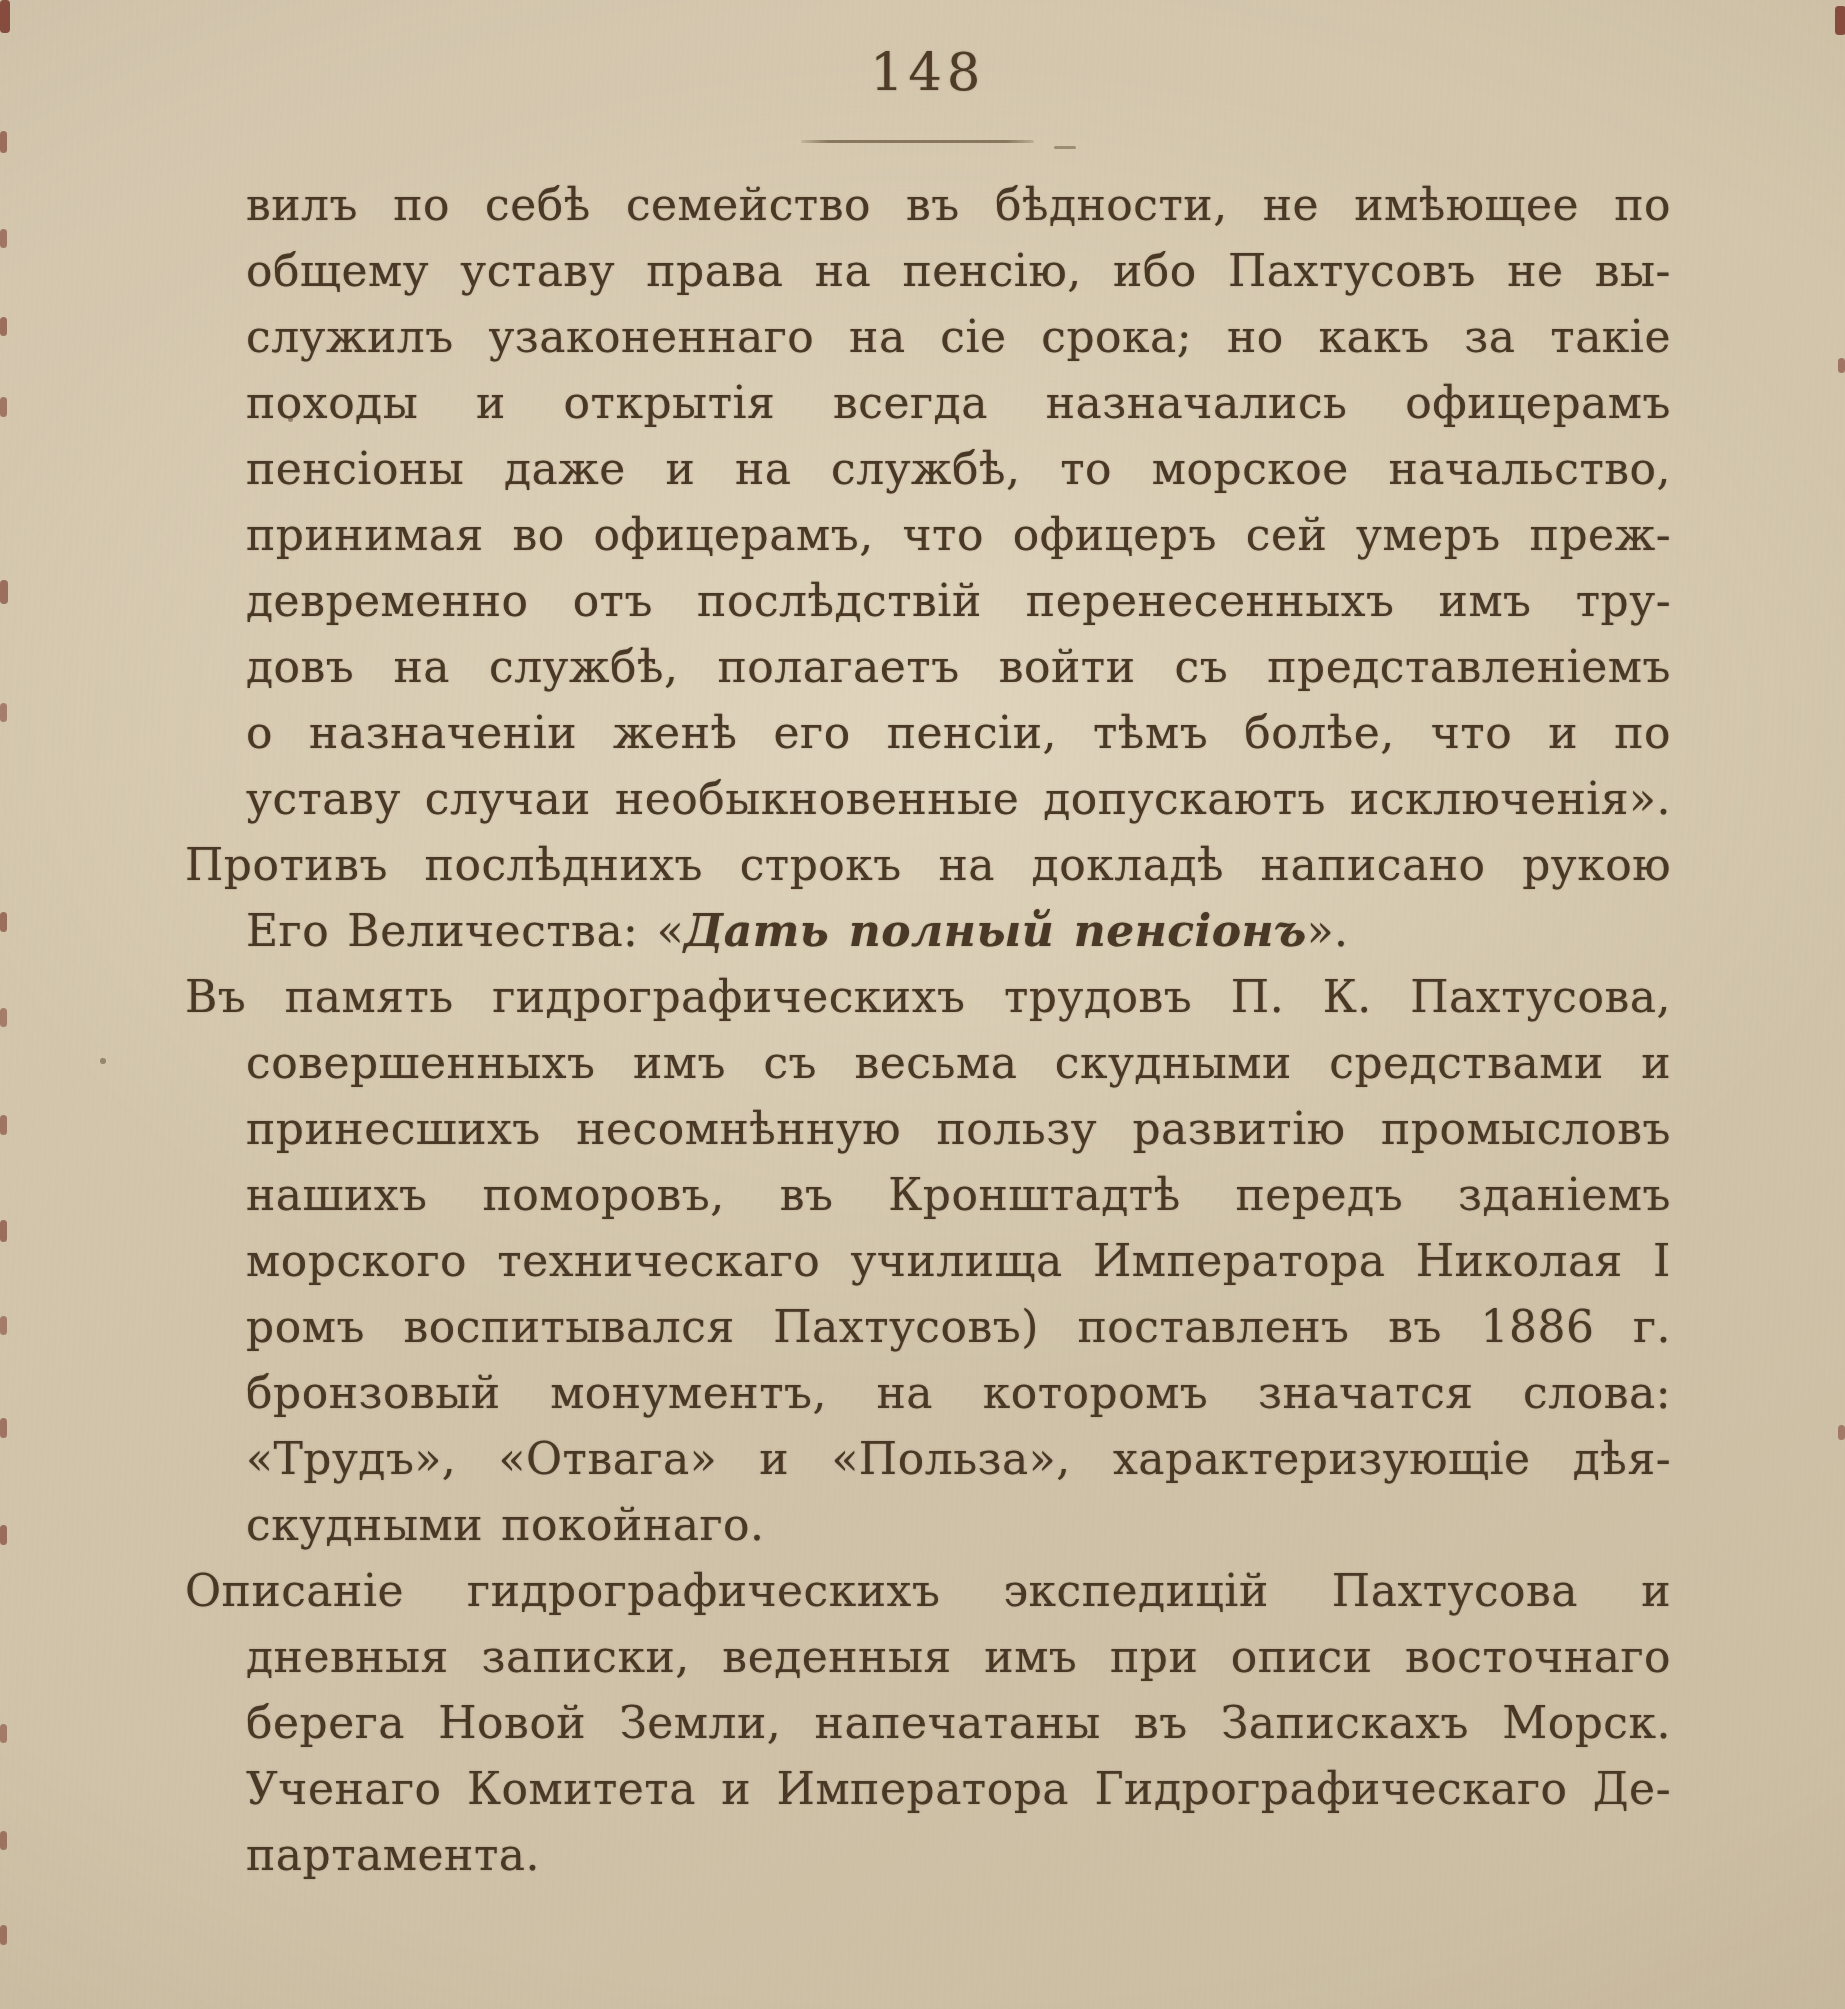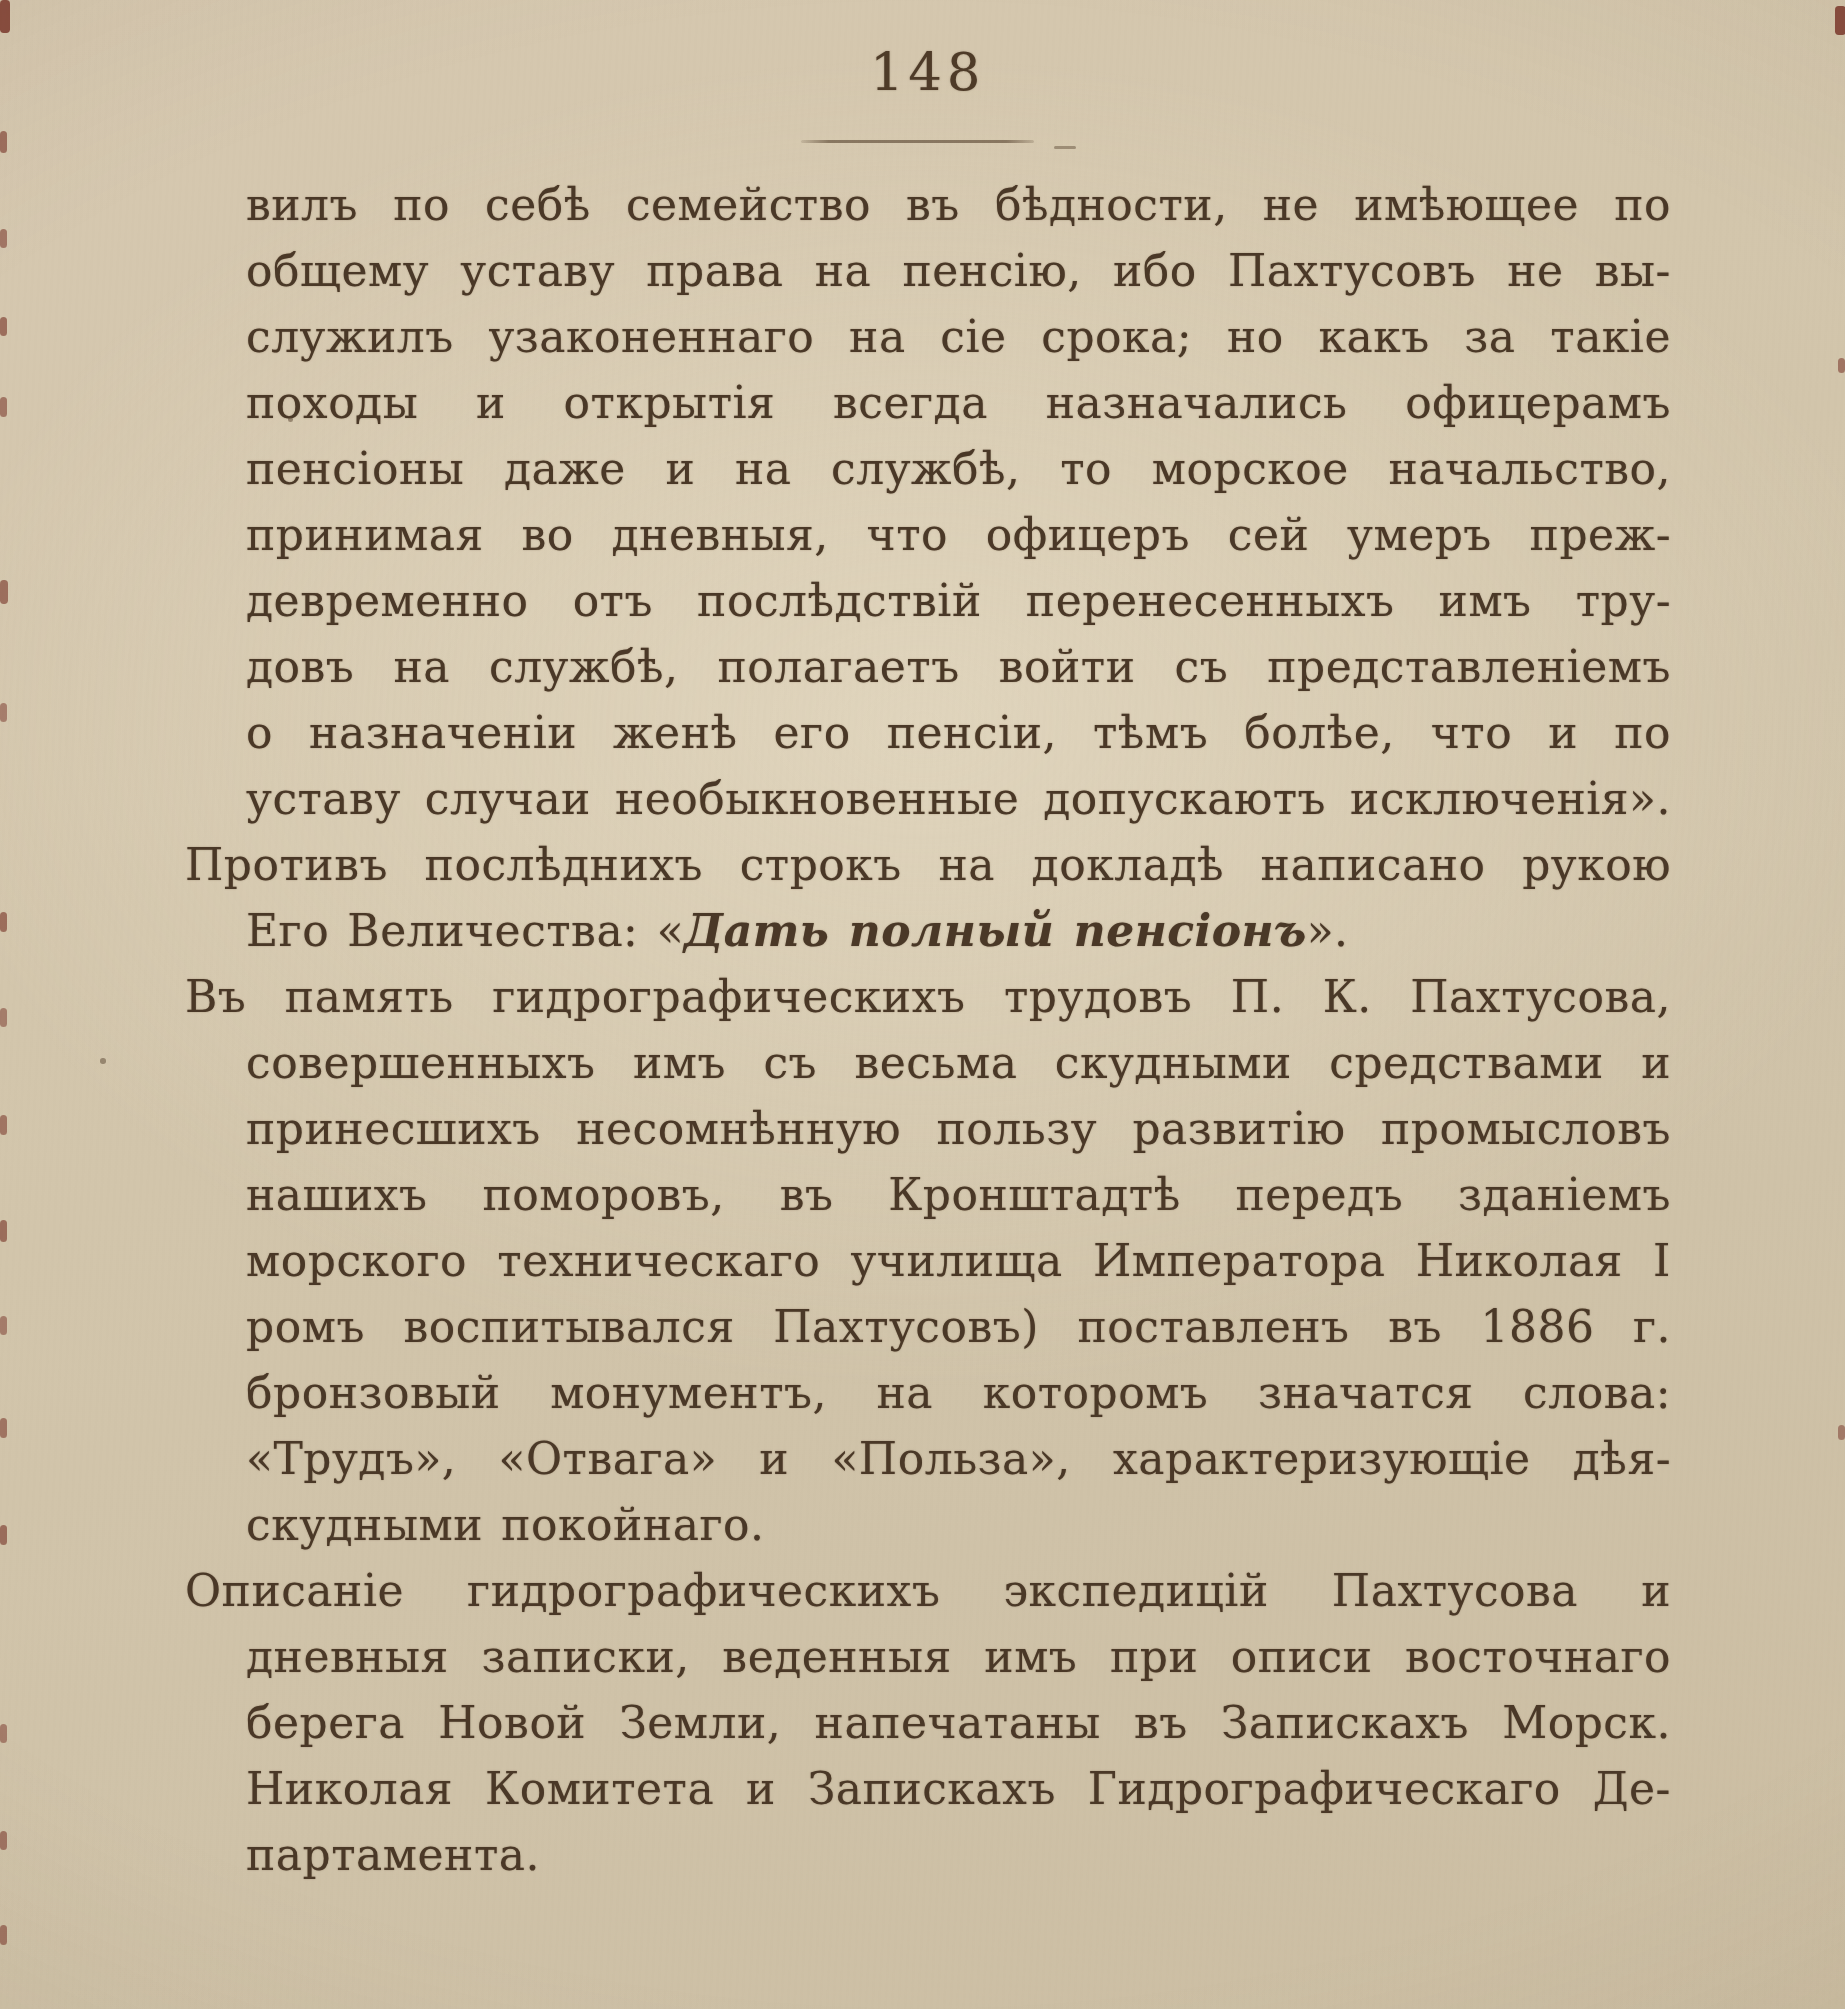--- a/index.html
+++ b/index.html
@@ -55,40 +55,40 @@
 <div class="page-number">148</div>
 <div class="rule"></div>
 <div class="rule-dash"></div>
 
 <div class="text-block">
     <div class="line ind just">вилъ по себѣ семейство въ бѣдности, не имѣющее по</div>
     <div class="line ind just">общему уставу права на пенсію, ибо Пахтусовъ не вы-</div>
     <div class="line ind just">служилъ узаконеннаго на сіе срока; но какъ за такіе</div>
     <div class="line ind just">походы и открытія всегда назначались офицерамъ</div>
     <div class="line ind just">пенсіоны даже и на службѣ, то морское начальство,</div>
-    <div class="line ind just">принимая во дневныя, что офицеръ сей умеръ преж-</div>
+    <div class="line ind just">принимая во офицерамъ, что офицеръ сей умеръ преж-</div>
     <div class="line ind just">девременно отъ послѣдствій перенесенныхъ имъ тру-</div>
     <div class="line ind just">довъ на службѣ, полагаетъ войти съ представленіемъ</div>
     <div class="line ind just">о назначеніи женѣ его пенсіи, тѣмъ болѣе, что и по</div>
     <div class="line ind just">уставу случаи необыкновенные допускаютъ исключенія».</div>
     <div class="line just">Противъ послѣднихъ строкъ на докладѣ написано рукою</div>
     <div class="line ind"><span>Его Величества: «</span><span class="it">Дать полный пенсіонъ</span><span>».</span></div>
     <div class="line just">Въ память гидрографическихъ трудовъ П. К. Пахтусова,</div>
     <div class="line ind just">совершенныхъ имъ съ весьма скудными средствами и</div>
     <div class="line ind just">принесшихъ несомнѣнную пользу развитію промысловъ</div>
     <div class="line ind just">нашихъ поморовъ, въ Кронштадтѣ передъ зданіемъ</div>
     <div class="line ind just">морского техническаго училища Императора Николая I</div>
     <div class="line ind just">ромъ воспитывался Пахтусовъ) поставленъ въ 1886 г.</div>
     <div class="line ind just">бронзовый монументъ, на которомъ значатся слова:</div>
     <div class="line ind just">«Трудъ», «Отвага» и «Польза», характеризующіе дѣя-</div>
     <div class="line ind">скудными покойнаго.</div>
     <div class="line just">Описаніе гидрографическихъ экспедицій Пахтусова и</div>
     <div class="line ind just">дневныя записки, веденныя имъ при описи восточнаго</div>
     <div class="line ind just">берега Новой Земли, напечатаны въ Запискахъ Морск.</div>
-    <div class="line ind just">Николая Комитета и Запискахъ Гидрографическаго Де-</div>
+    <div class="line ind just">Ученаго Комитета и Императора Гидрографическаго Де-</div>
     <div class="line ind">партамента.</div>
   </div>
 
 <div class="mark" style="left: 0px; top: 0px; width: 10px; height: 33px; background: rgb(109, 36, 26); opacity: 0.75;"></div>
 <div class="mark" style="left: 0px; top: 131px; width: 7.4px; height: 22px; background: rgb(109, 36, 26); opacity: 0.55;"></div>
 <div class="mark" style="left: 0px; top: 229px; width: 6.5px; height: 18.5px; background: rgb(109, 36, 26); opacity: 0.5;"></div>
 <div class="mark" style="left: 0px; top: 317px; width: 7.4px; height: 18.5px; background: rgb(109, 36, 26); opacity: 0.55;"></div>
 <div class="mark" style="left: 0px; top: 397px; width: 7.4px; height: 20px; background: rgb(109, 36, 26); opacity: 0.5;"></div>
 <div class="mark" style="left: 0px; top: 580px; width: 8.3px; height: 24px; background: rgb(109, 36, 26); opacity: 0.55;"></div>
 <div class="mark" style="left: 0px; top: 703px; width: 6.5px; height: 18.5px; background: rgb(109, 36, 26); opacity: 0.45;"></div>

